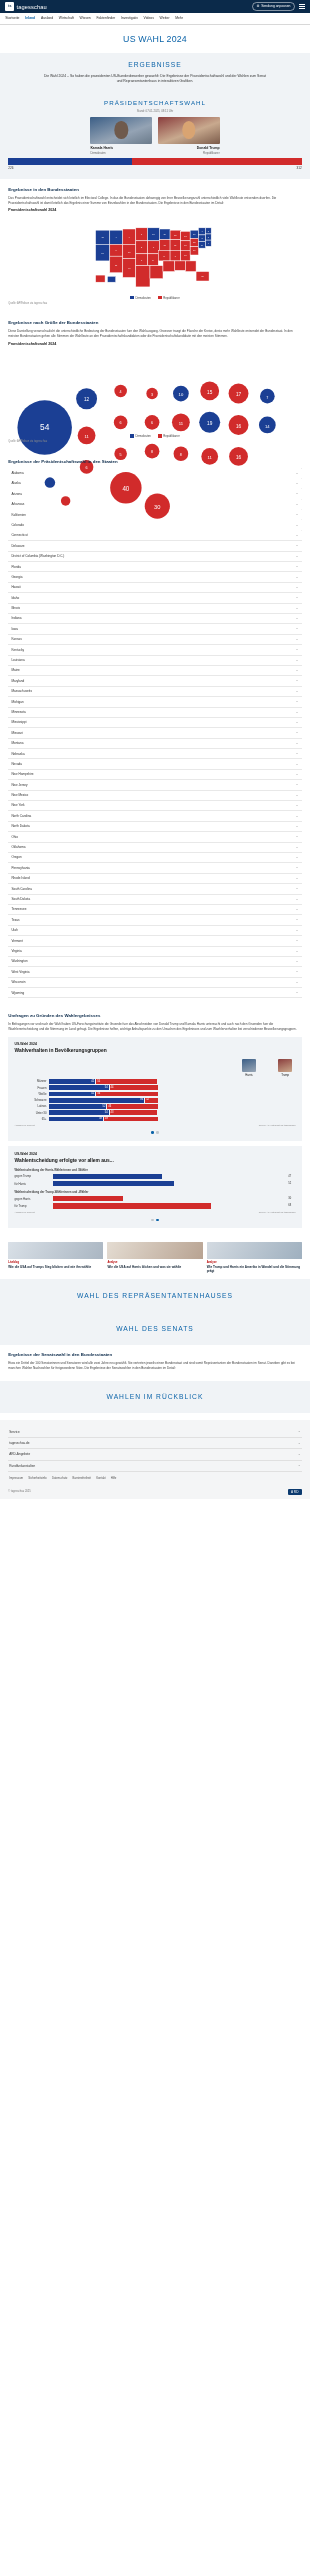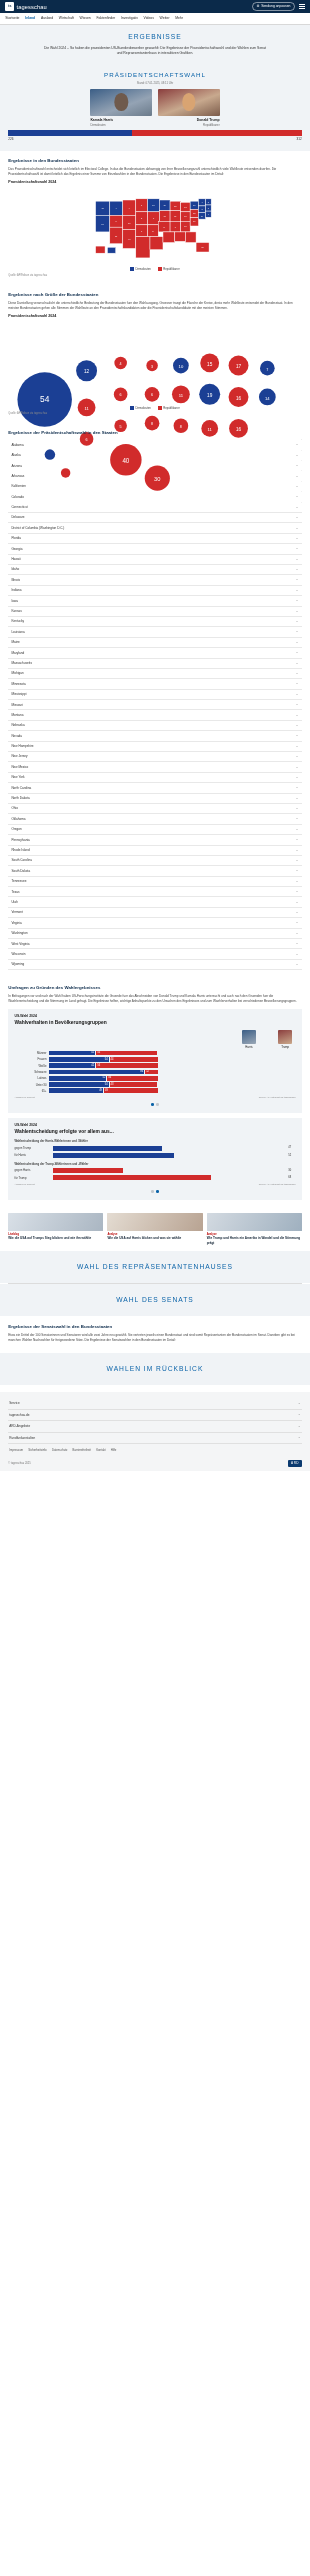--- a/index.html
+++ b/index.html
@@ -200,20 +200,21 @@
     <span class="nav-item">Ausland</span>
     <span class="nav-item">Wirtschaft</span>
     <span class="nav-item">Wissen</span>
     <span class="nav-item">Faktenfinder</span>
     <span class="nav-item">Investigativ</span>
     <span class="nav-item">Videos</span>
     <span class="nav-item">Wetter</span>
     <span class="nav-item">Mehr</span>
   </div>
 
+  <div class="page-title">US WAHL 2024</div>
 
   <div class="section-band">
     <div class="band-title">ERGEBNISSE</div>
     <div class="band-text">Die Wahl 2024 – So haben die praesidenten US-Buerdesbewerber gewaehlt: Die Ergebnisse der Praesidentschaftswahl und der Wahlen zum Senat und Repraesentantenhaus in interaktiven Grafiken.</div>
   </div>
 
   <div class="pres-wrap">
     <div class="pres-title">PRÄSIDENTSCHAFTSWAHL</div>
     <div class="pres-sub">Stand: 07.01.2025, 08:11 Uhr</div>
     <div class="cands">

